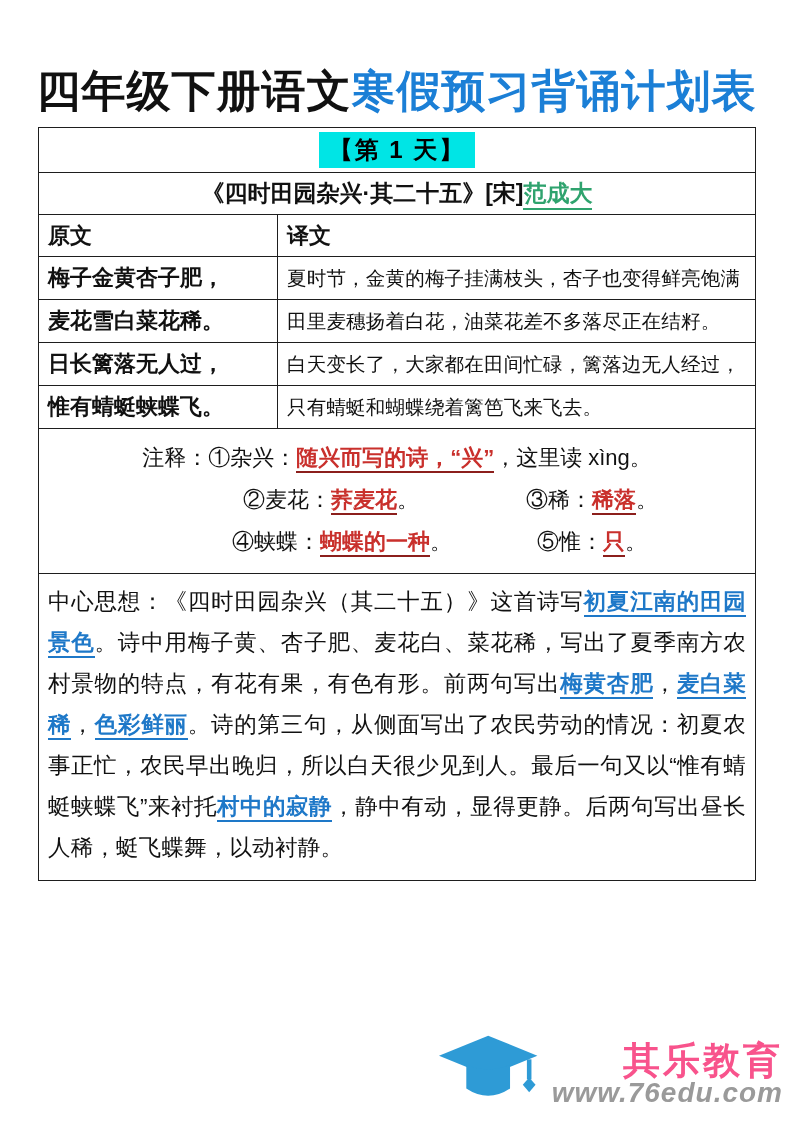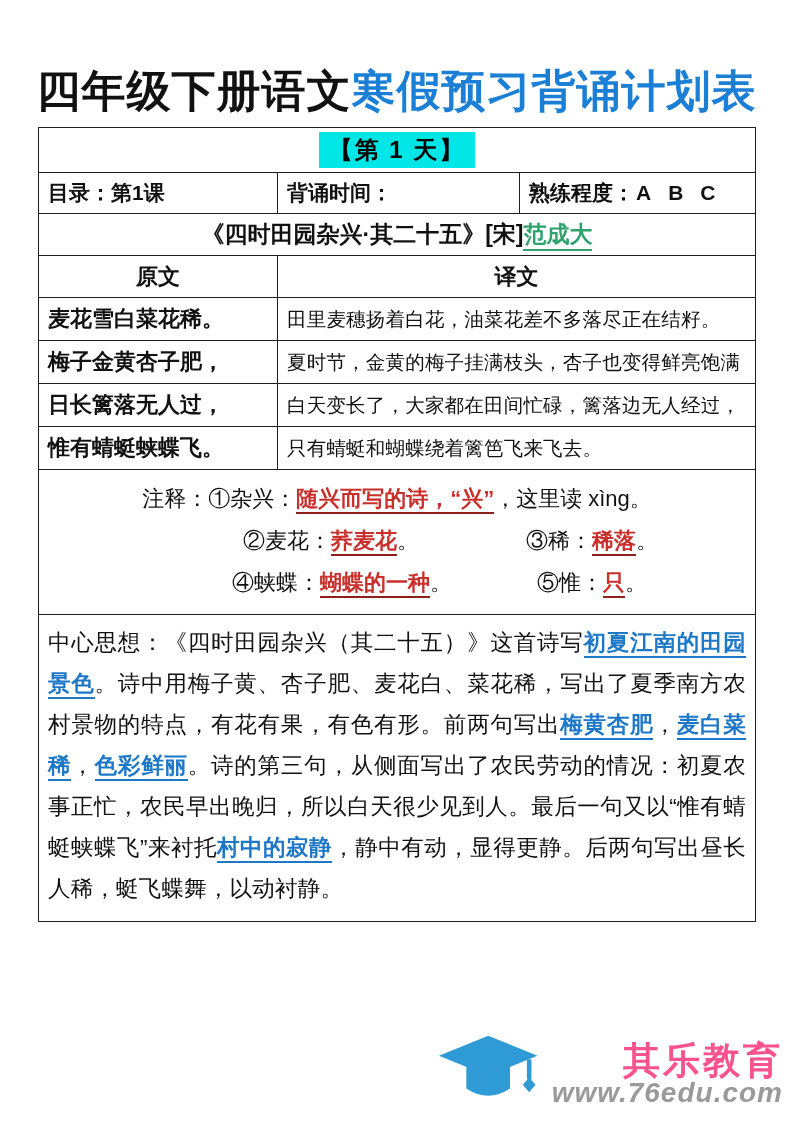--- a/index.html
+++ b/index.html
@@ -52,21 +52,21 @@
   .info-cell { font-size:21px; font-weight:bold; white-space:nowrap; }
   .abc-option { display:inline-block; margin-left:17px; font-weight:bold; }
 
   .poemtitle-cell { text-align:center; font-size:23px; font-weight:bold; white-space:nowrap; }
   .author-link {
     color:#2fa36e;
     border-bottom:2px solid #2fa36e;
     padding-bottom:2px;
   }
 
-  .colhead-cell { text-align:center; font-size:22px; font-weight:bold; }
+  .colhead-cell { font-size:22px; font-weight:bold; }
 
   .original-cell   { font-size:22px; font-weight:bold; white-space:nowrap; }
   .translation-cell{ font-size:19.5px; white-space:nowrap; letter-spacing:0.2px; }
 
   
   .notes-cell { padding:8px 9px 10px 9px !important; vertical-align:top;text-align:center; }
   .note-line { font-size:22px; line-height:42px; white-space:nowrap; }
   .note-chunk-left { display:inline-block; width:390px; }
 
   .seg-r {
@@ -116,42 +116,37 @@
       <col style="width:236px">
   </colgroup>
 
   <tbody>
       <tr class="row-day">
     <td colspan="3" class="day-cell">
       <span class="day-highlight">【第 1 天】</span>
     </td>
   </tr>
 
-  <tr class="row-info">
-    <td class="info-cell">目录：第1课</td>
-    <td class="info-cell">背诵时间：</td>
-    <td class="info-cell"><span>熟练程度：</span><span class="abc-option" style="margin-left:2px">A</span><span class="abc-option">B</span><span class="abc-option">C</span></td>
-  </tr>
 
   <tr class="row-poemtitle">
     <td colspan="3" class="poemtitle-cell"><span>《四时田园杂兴·其二十五》[宋]</span><span class="author-link">范成大</span></td>
   </tr>
 
   <tr class="row-colhead">
     <td class="colhead-cell">原文</td>
     <td colspan="2" class="colhead-cell">译文</td>
   </tr>
 
   <tr class="row-poem">
+    <td class="original-cell">梅子金黄杏子肥，</td>
+    <td colspan="2" class="translation-cell">夏时节，金黄的梅子挂满枝头，杏子也变得鲜亮饱满</td>
+  </tr>
+  <tr class="row-poem">
     <td class="original-cell">麦花雪白菜花稀。</td>
     <td colspan="2" class="translation-cell">田里麦穗扬着白花，油菜花差不多落尽正在结籽。</td>
-  </tr>
-  <tr class="row-poem">
-    <td class="original-cell">梅子金黄杏子肥，</td>
-    <td colspan="2" class="translation-cell">夏时节，金黄的梅子挂满枝头，杏子也变得鲜亮饱满</td>
   </tr>
   <tr class="row-poem">
     <td class="original-cell">日长篱落无人过，</td>
     <td colspan="2" class="translation-cell">白天变长了，大家都在田间忙碌，篱落边无人经过，</td>
   </tr>
   <tr class="row-poem">
     <td class="original-cell">惟有蜻蜓蛱蝶飞。</td>
     <td colspan="2" class="translation-cell">只有蜻蜓和蝴蝶绕着篱笆飞来飞去。</td>
   </tr>
 

